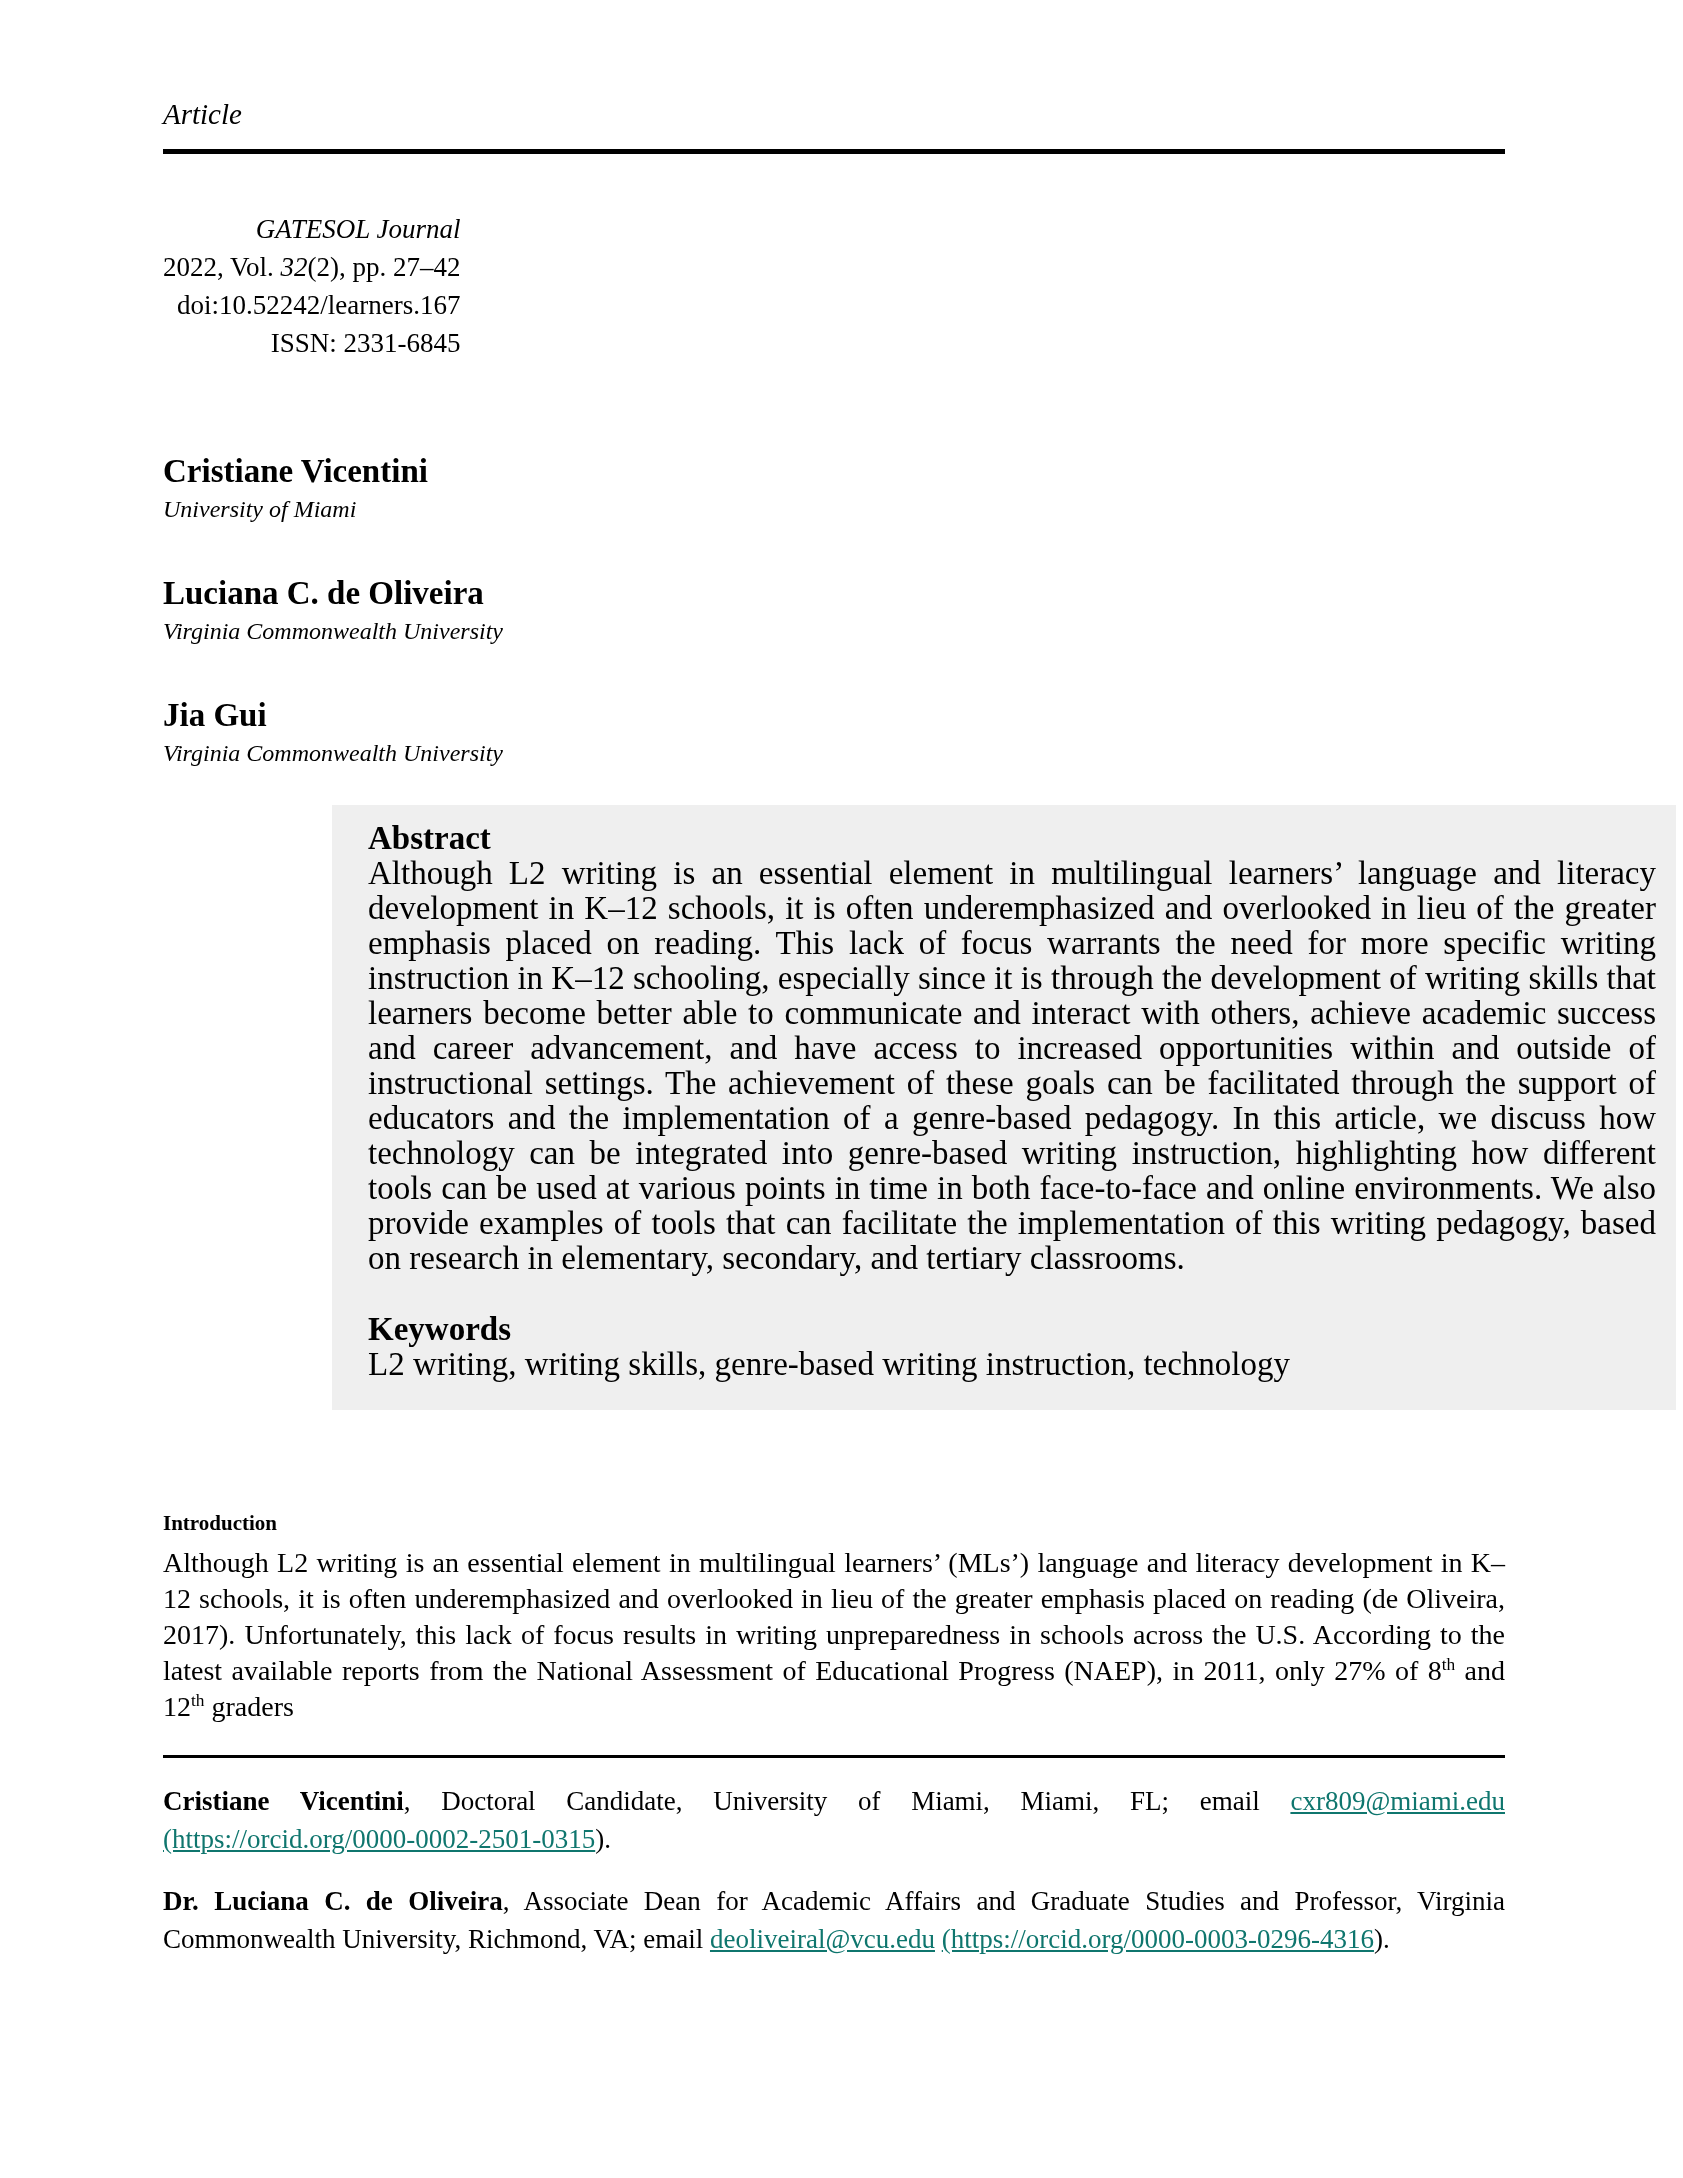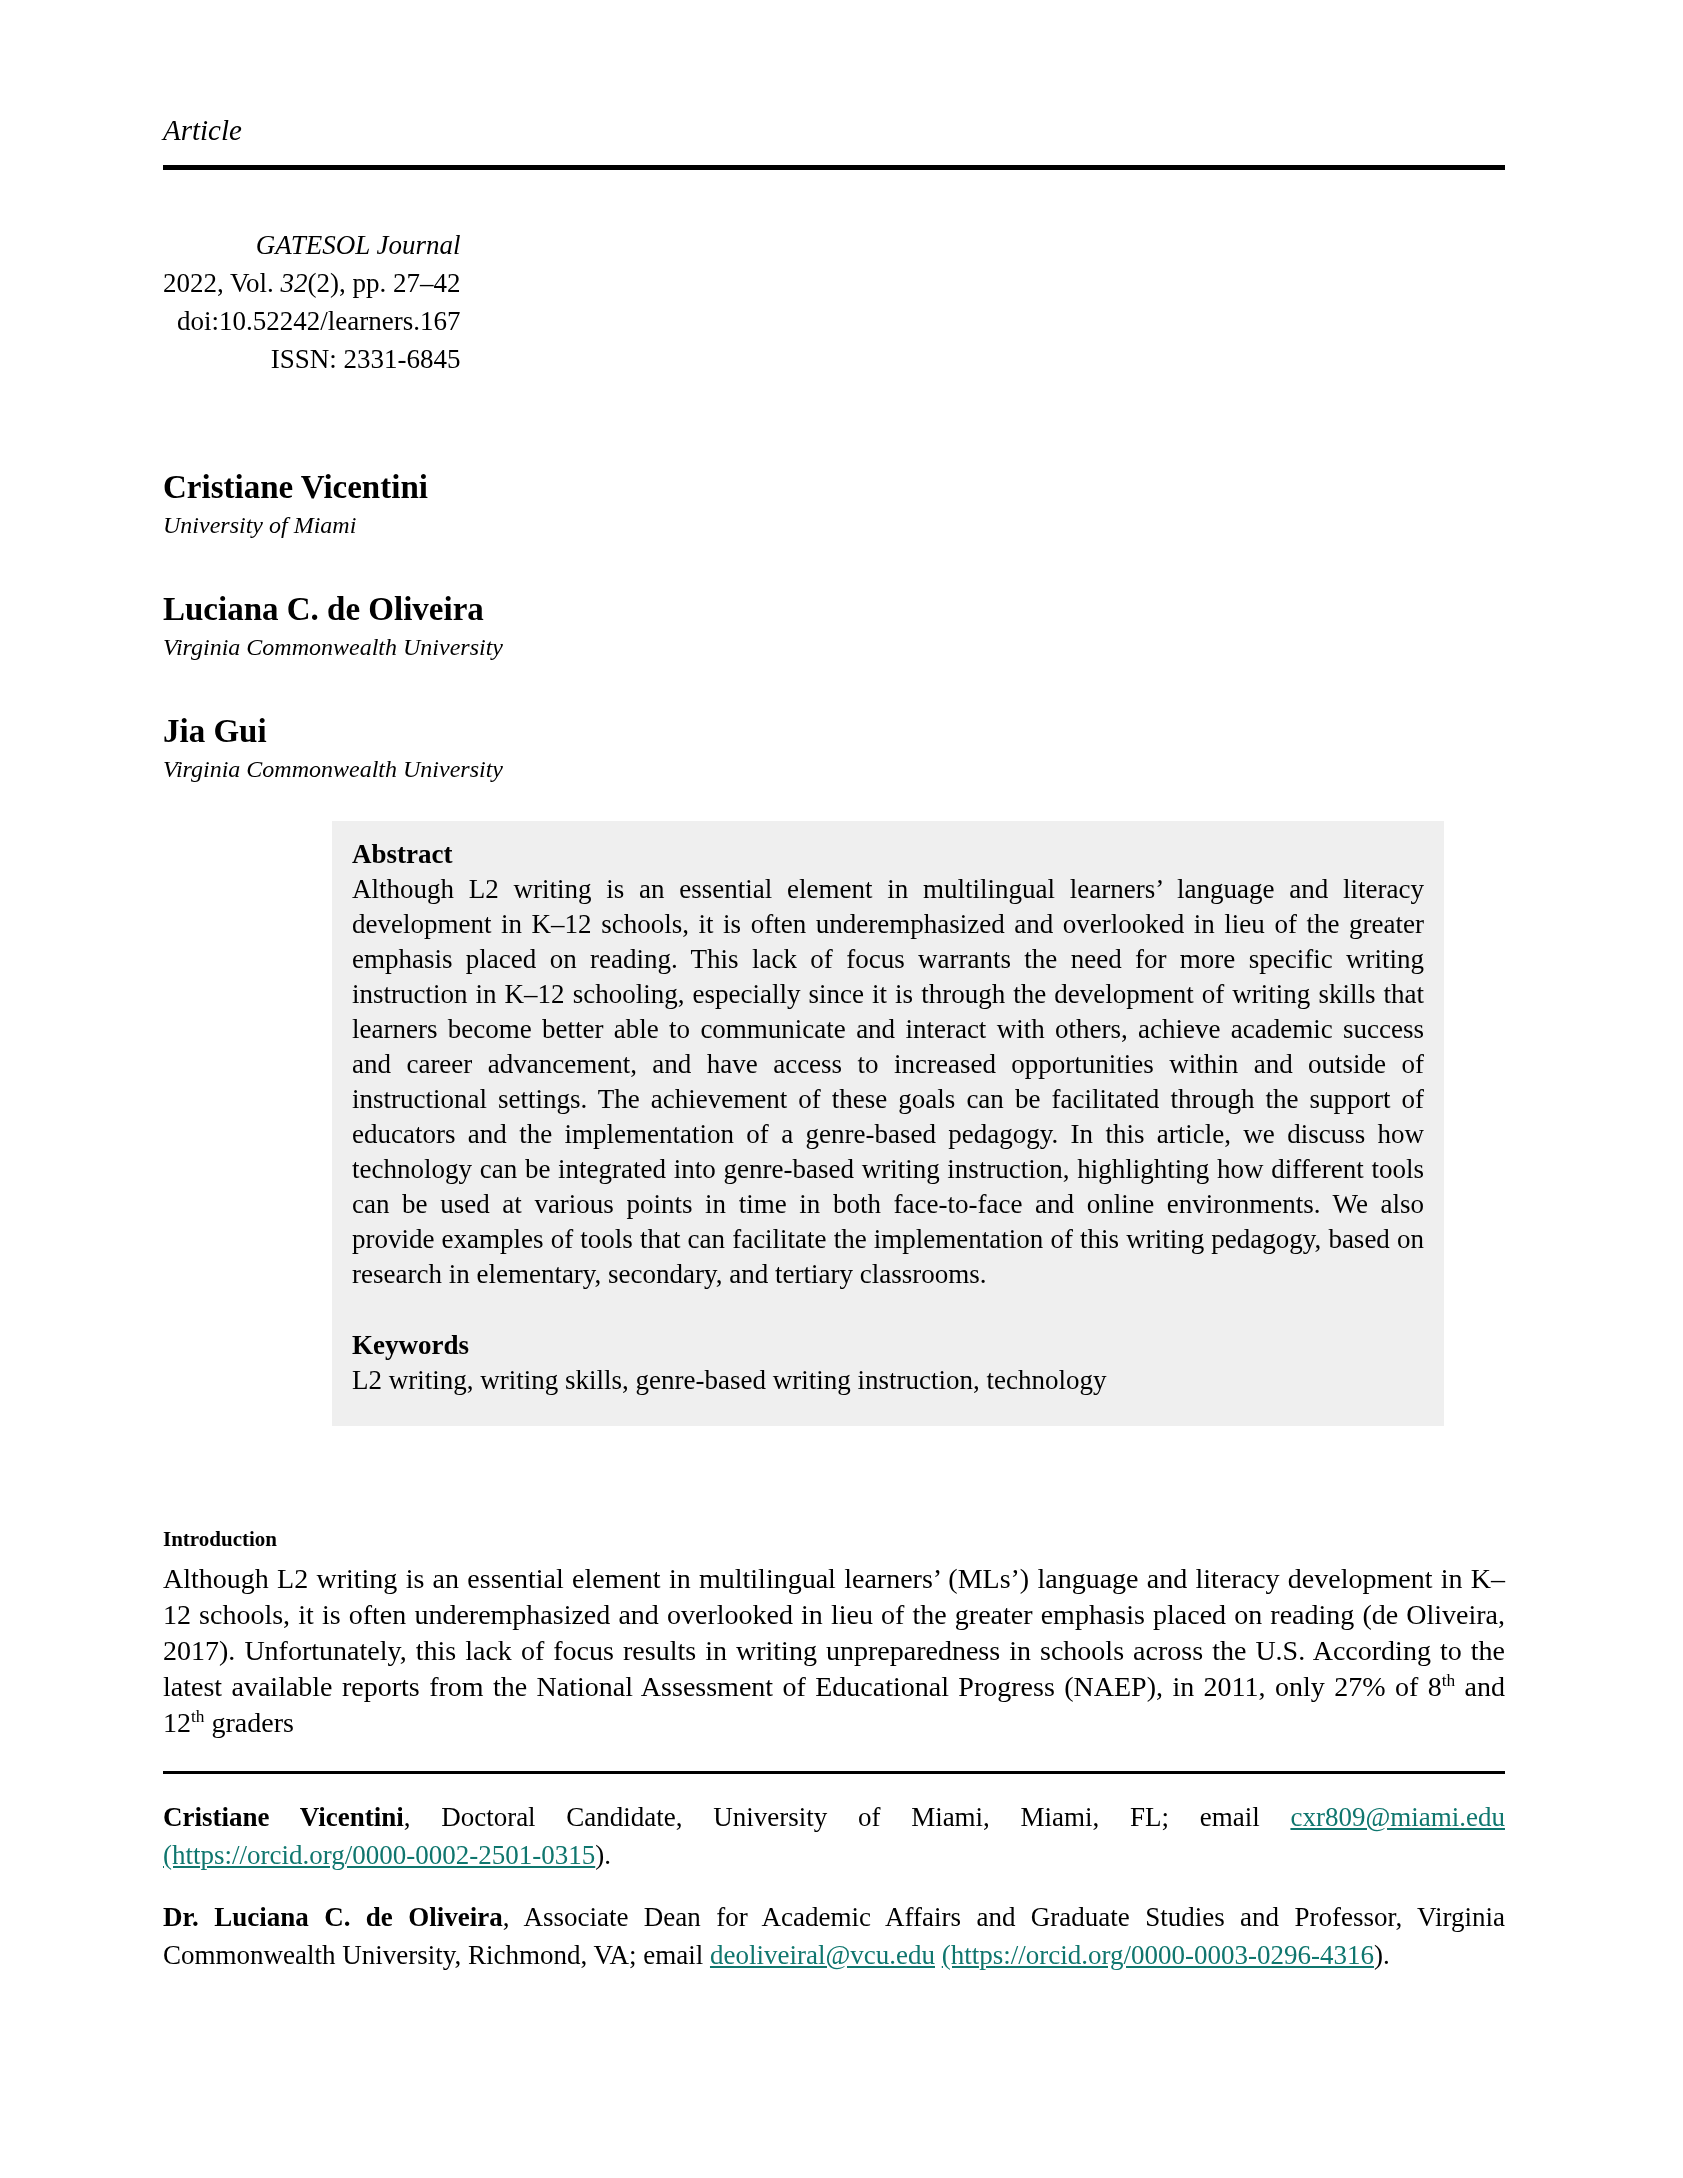--- a/index.html
+++ b/index.html
@@ -8,21 +8,20 @@
     height: 2178px;
     background: #ffffff;
     color: #000000;
     font-family: "Liberation Serif", "DejaVu Serif", serif;
     overflow: hidden;
   }
   .content {
     box-sizing: border-box;
     padding: 97px 178px 0 163px;
     width: 1683px;
-    margin-top: 16px;
   }
   .kicker {
     font-style: italic;
     font-size: 29px;
     line-height: 34px;
   }
   .header-rule {
     border: none;
     border-top: 5px solid #000;
     margin: 18px 0 0 0;
@@ -58,24 +57,24 @@
   }
   .author-affiliation {
     font-size: 24px;
     font-style: italic;
     line-height: 36px;
   }
   .abstract-box {
     box-sizing: border-box;
     margin-left: 169px;
     margin-top: 34px;
-    width: 1112px;
+    width: 1344px;
     background: #efefef;
-    padding: 16px 20px 28px 20px;
-    font-size: 27px;
+    padding: 16px 20px 28px 36px;
+    font-size: 33px;
     line-height: 35px;
   }
   .abstract-heading { font-weight: bold; }
   .abstract-text { margin: 0; text-align: justify; }
   .keywords-heading { font-weight: bold; margin-top: 36px; }
   .keywords-text { margin: 0; }
   .introduction { margin-top: 95px; }
   .introduction-heading {
     font-weight: bold;
     font-size: 21px;

